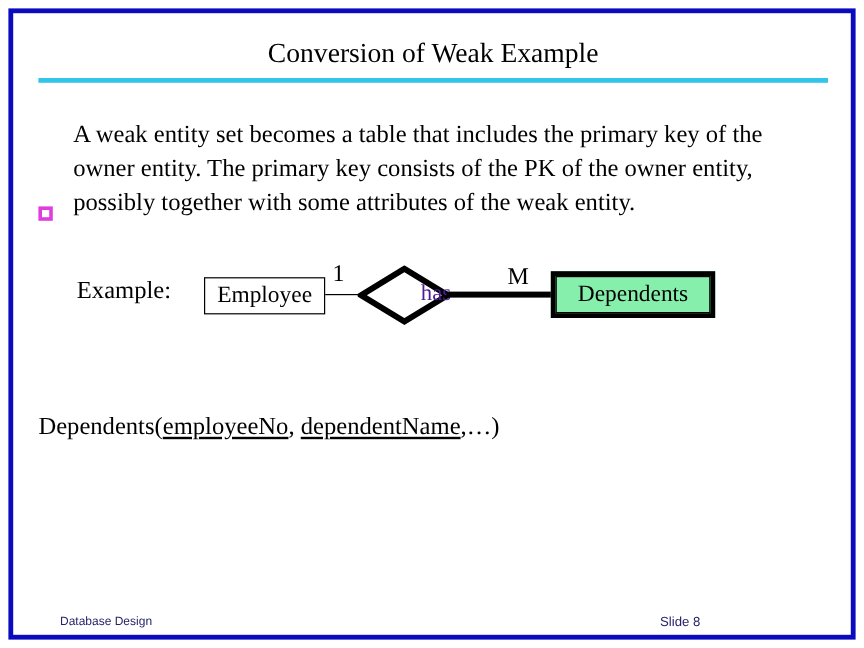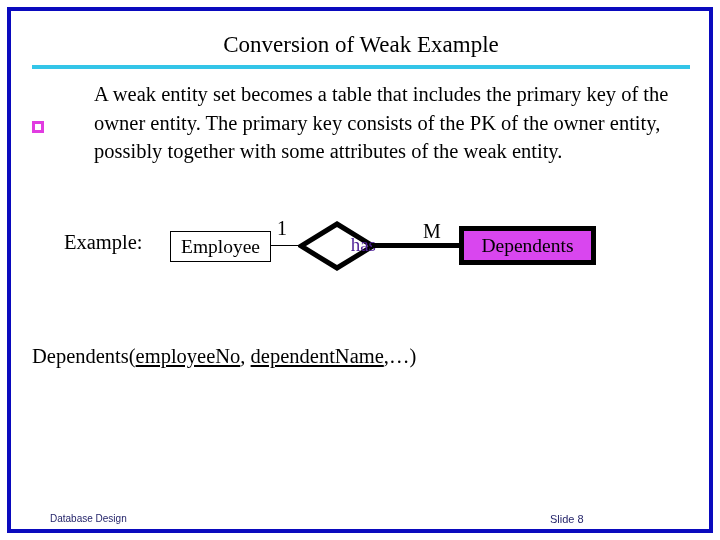--- a/index.html
+++ b/index.html
@@ -55,25 +55,24 @@
     top: 65px;
     width: 658px;
     height: 4px;
     background: #33C5E8;
   }
 
   
   #bullet-row {
     position: absolute;
     left: 32px;
-    top: 80px;
+    top: 98px;
     width: 656px;
     display: flex;
-    align-items: center;
-    gap: 33px;
+    align-items: flex-end;
   }
   #bullet-marker {
     flex: 0 0 auto;
     width: 12px;
     height: 12px;
     margin-top: 9px;
     margin-right: 17px;
     border: 3px solid #E13CE1;
     box-sizing: border-box;
   }
@@ -183,21 +182,21 @@
   }
   
   #dependents-box {
     position: absolute;
     left: 459px;
     top: 226px;
     width: 137px;
     height: 39px;
     border: 4px solid #000000;
     box-sizing: border-box;
-    background: #d946ef;
+    background: #86efac;
   }
   #dependents-box-inner {
     position: absolute;
     left: 0;
     top: 0;
     right: 0;
     bottom: 0;
     border: 1px solid #000000;
     box-sizing: border-box;
     display: flex;

